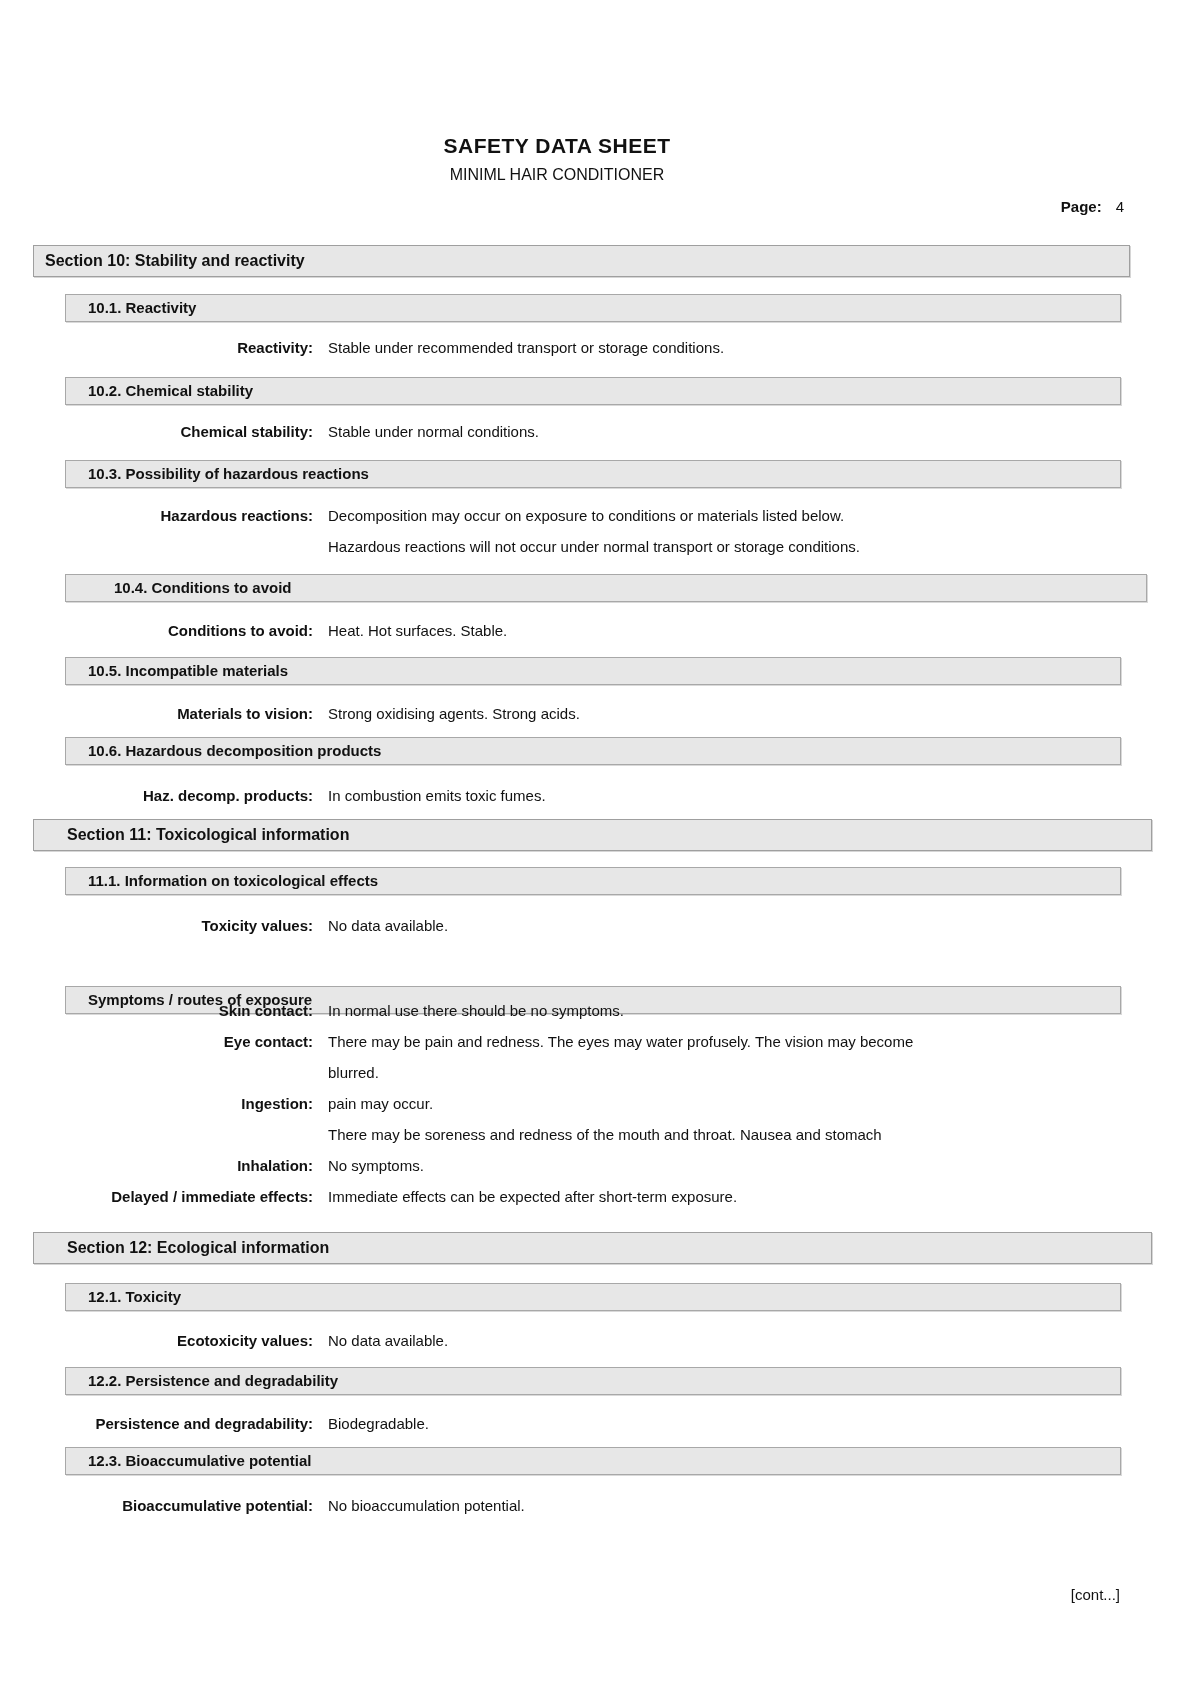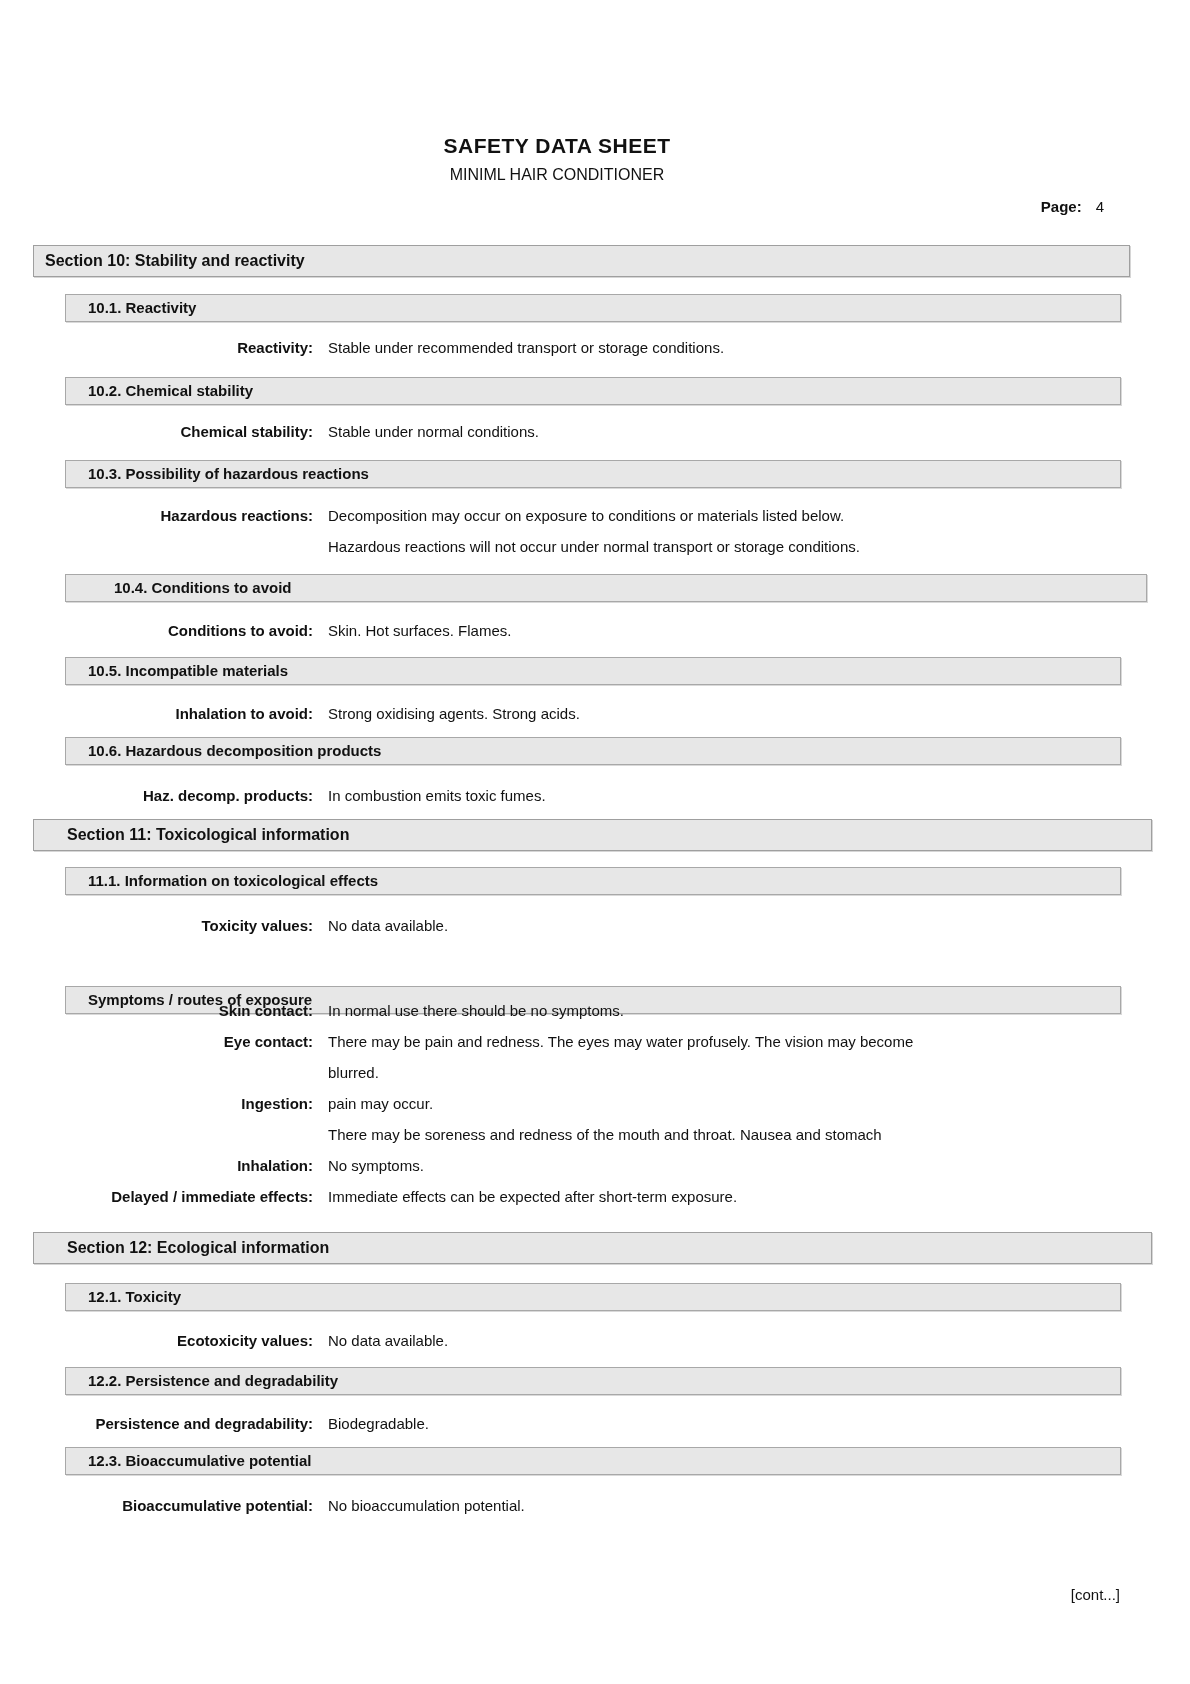--- a/index.html
+++ b/index.html
@@ -16,21 +16,21 @@
   
   #title{
     position:absolute; top:134px; left:0; width:1114px;
     text-align:center; font-size:21px; font-weight:bold; letter-spacing:0.5px;
   }
   #subtitle{
     position:absolute; top:166px; left:0; width:1114px;
     text-align:center; font-size:16px;
   }
   #pagebox{
-    position:absolute; top:198px; right:86px; font-size:15px;
+    position:absolute; top:198px; right:66px; font-size:15px;
   }
   #pagebox .pl{font-weight:bold;}
   #pagebox .pn{margin-left:14px;}
   
   .secbar{
     position:absolute; left:33px; width:1084px; height:30px;
     background:#e7e7e7; border:1px solid #9f9f9f;
     box-shadow:1px 1px 0 #d6d6d6;
     font-size:16px; font-weight:bold; line-height:30px; padding-left:33px;
   }
@@ -111,27 +111,27 @@
     <div class="value">
       <div class="vline">Decomposition may occur on exposure to conditions or materials listed below.</div>
       <div class="vline">Hazardous reactions will not occur under normal transport or storage conditions.</div>
     </div>
   </div>
 
   <div class="subbar" id="sub10-4">10.4. Conditions to avoid</div>
   <div class="row" id="row-conditions">
     <div class="label">Conditions to avoid:</div>
     <div class="value">
-      <div class="vline">Skin. Hot surfaces. Flames.</div>
+      <div class="vline">Heat. Hot surfaces. Stable.</div>
     </div>
   </div>
 
   <div class="subbar" id="sub10-5">10.5. Incompatible materials</div>
   <div class="row" id="row-materials">
-    <div class="label">Inhalation to avoid:</div>
+    <div class="label">Materials to vision:</div>
     <div class="value">
       <div class="vline">Strong oxidising agents. Strong acids.</div>
     </div>
   </div>
 
   <div class="subbar" id="sub10-6">10.6. Hazardous decomposition products</div>
   <div class="row" id="row-hazdecomp">
     <div class="label">Haz. decomp. products:</div>
     <div class="value">
       <div class="vline">In combustion emits toxic fumes.</div>

